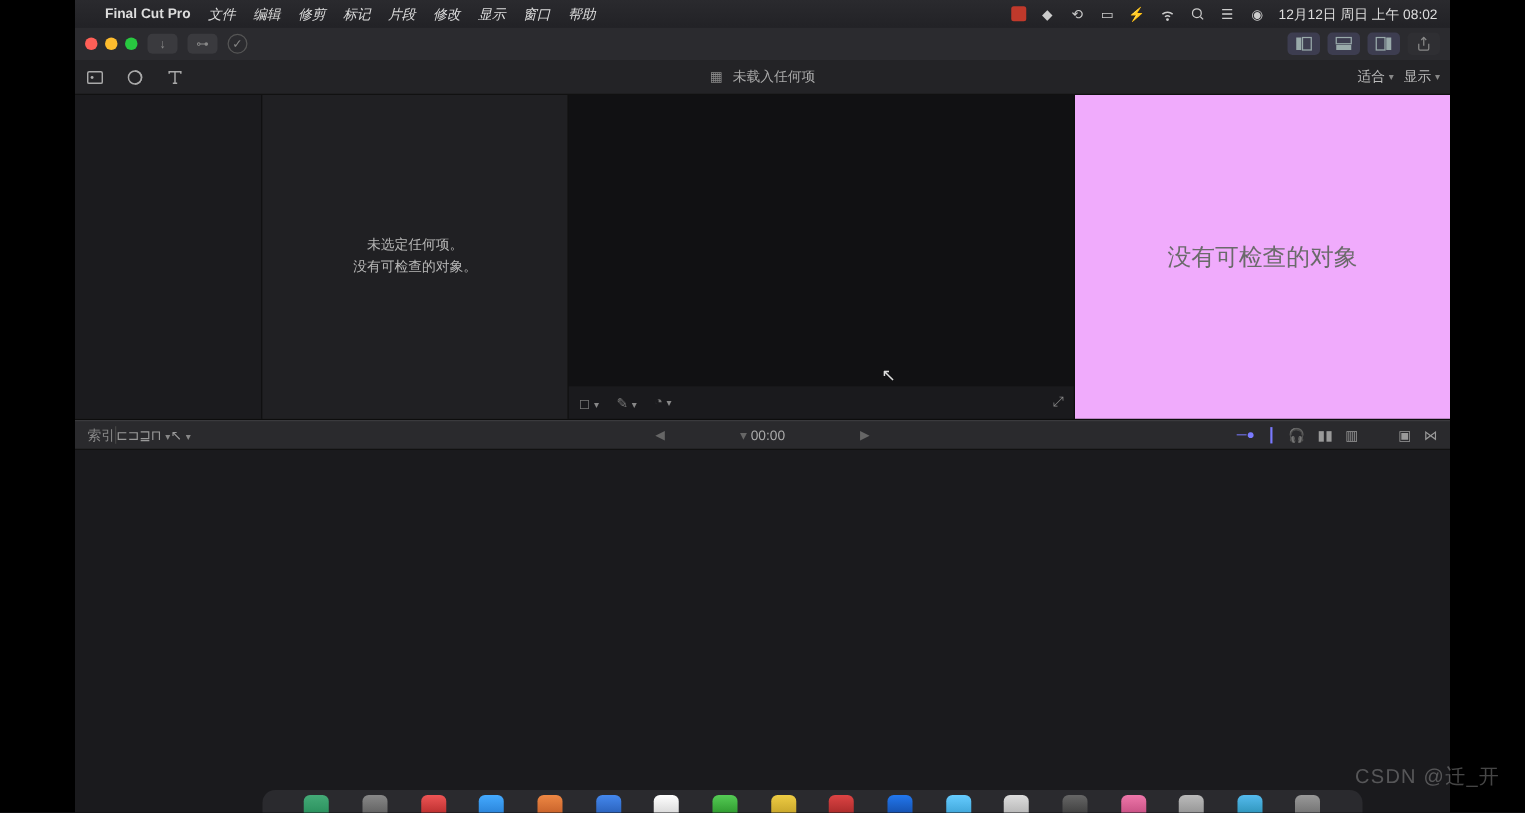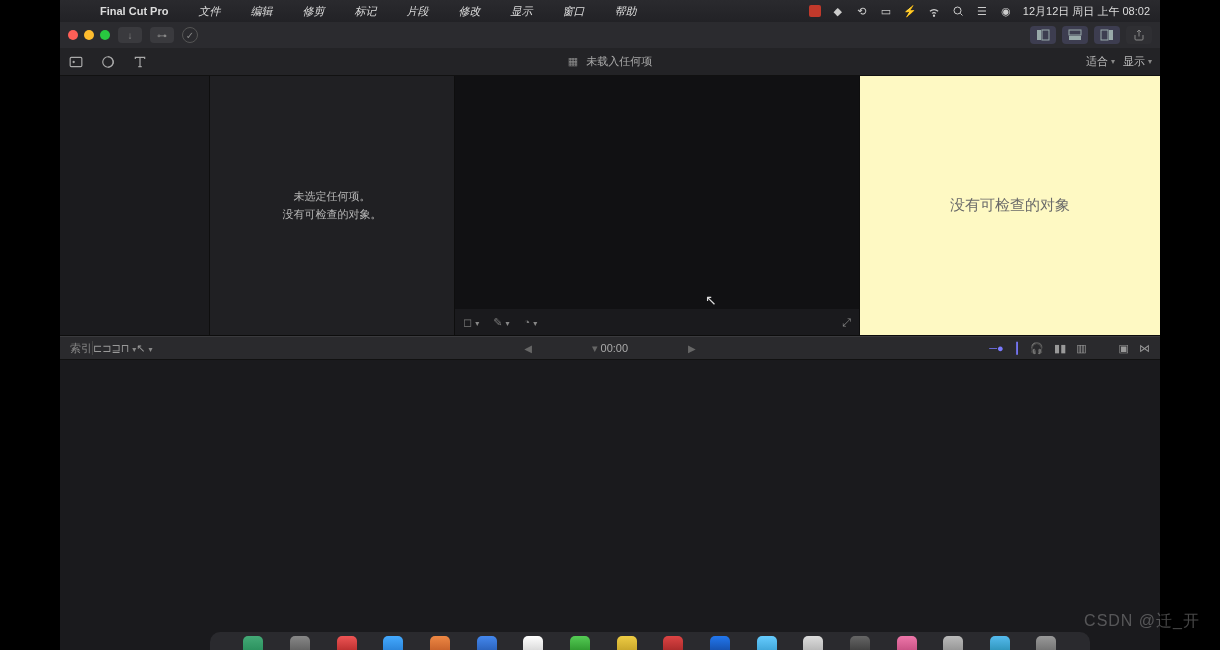--- a/index.html
+++ b/index.html
@@ -1,20 +1,20 @@
 <!DOCTYPE html>
 <html><head>
   <meta charset="utf-8">
   <style>
     * { margin: 0; padding: 0; box-sizing: border-box; font-family: -apple-system, "Helvetica Neue", Arial, sans-serif; }
     body { background: #000; width: 1220px; height: 650px; overflow: hidden; position: relative; }
     .desktop { position: absolute; left: 60px; top: 0; width: 1100px; height: 650px; background: #1a1a1d; }
 
     
-    .menubar { height: 22px; background: linear-gradient(#2a2a2e,#222226); display: flex; align-items: center; padding: 0 10px; color: #ddd; font-size: 11px; gap: 30px; }
+    .menubar { height: 22px; background: linear-gradient(#2a2a2e,#222226); display: flex; align-items: center; padding: 0 10px; color: #ddd; font-size: 11px; gap: 14px; }
     .menubar .apple { font-size: 13px; color: #ccc; }
     .menubar .app-name { font-weight: 600; }
     .menubar .menu-item { cursor: default; font-style: italic; }
     .menubar-right { margin-left: auto; display: flex; align-items: center; gap: 10px; font-size: 11px; }
     .status-icon { width: 14px; height: 14px; display: inline-flex; align-items: center; justify-content: center; color: #ccc; }
     .red-box { width: 12px; height: 12px; background: #c0392b; border-radius: 2px; }
 
     
     .window { position: absolute; left: 0; top: 22px; right: 0; bottom: 0; background: #1d1d20; display: flex; flex-direction: column; }
     .titlebar { height: 26px; background: #2b2b2f; display: flex; align-items: center; padding: 0 8px; gap: 8px; }
@@ -35,21 +35,21 @@
     .tb2-rlabel { color:#bbb; display:flex; align-items:center; gap:3px; }
     .caret { font-size: 8px; color:#888; }
 
     
     .main { flex: 0 0 260px; display:flex; background:#1d1d20; border-bottom:1px solid #0d0d0d; }
     .panel { border-right: 1px solid #0e0e0e; display:flex; align-items:center; justify-content:center; flex-direction:column; color:#888; font-size: 11px; text-align:center; }
     .sidebar { width: 150px; background:#1b1b1e; }
     .browser { width: 245px; background:#202023; }
     .browser p { line-height: 1.6; color:#b8b8b8; }
     .viewer { flex:1; background:#111113; position:relative; }
-    .inspector { width: 300px; background:#fef9c3; color:#6a6a6a; font-size: 15px; display:flex;align-items:center;justify-content:center; }
+    .inspector { width: 300px; background:#f0abfc; color:#6a6a6a; font-size: 19px; display:flex;align-items:center;justify-content:center; }
     .viewer-bottom { position:absolute; bottom:0; left:0; right:0; height:26px; background:#1a1a1d; display:flex; align-items:center; padding: 0 8px; gap: 14px; color:#888; font-size:11px; }
     .viewer-bottom .tc { flex:1; text-align:center; color:#555f66; font-family: monospace; font-size:14px; letter-spacing:1px; }
     .vb-icon { color:#777; font-size:11px; }
     .expand-icon { margin-left:auto; color:#888; }
 
     
     .tl-toolbar { height: 24px; background: #2a2a2d; display:flex; align-items:center; padding: 0 10px; color:#888; font-size: 11px; border-top:1px solid #3a3a3d; border-bottom:1px solid #111; }
     .tl-sep { width:1px; height:14px; background:#444; }
     .tl-center { position:absolute; left:50%; transform:translateX(-50%); display:flex; align-items:center; gap: 60px; }
     .tl-arrow { color:#666; font-size: 10px; }

